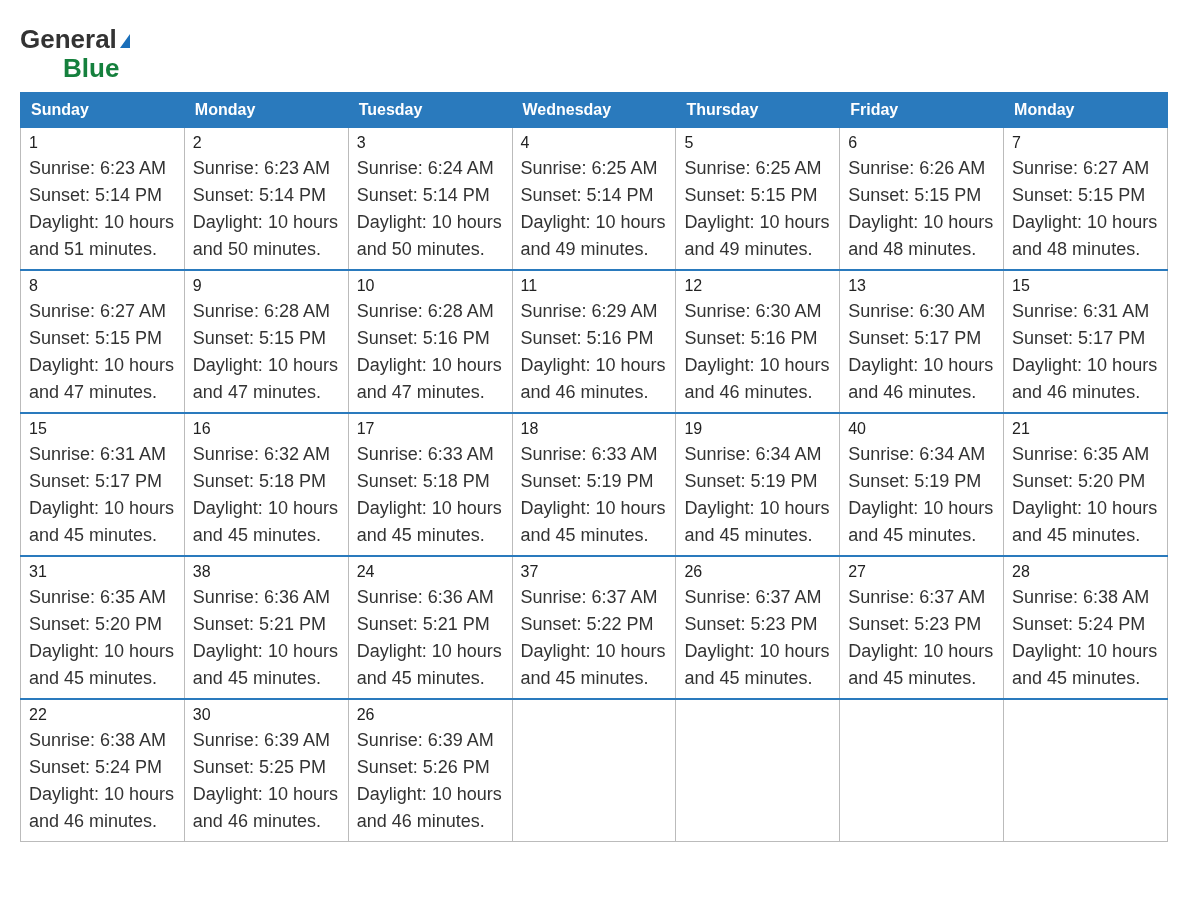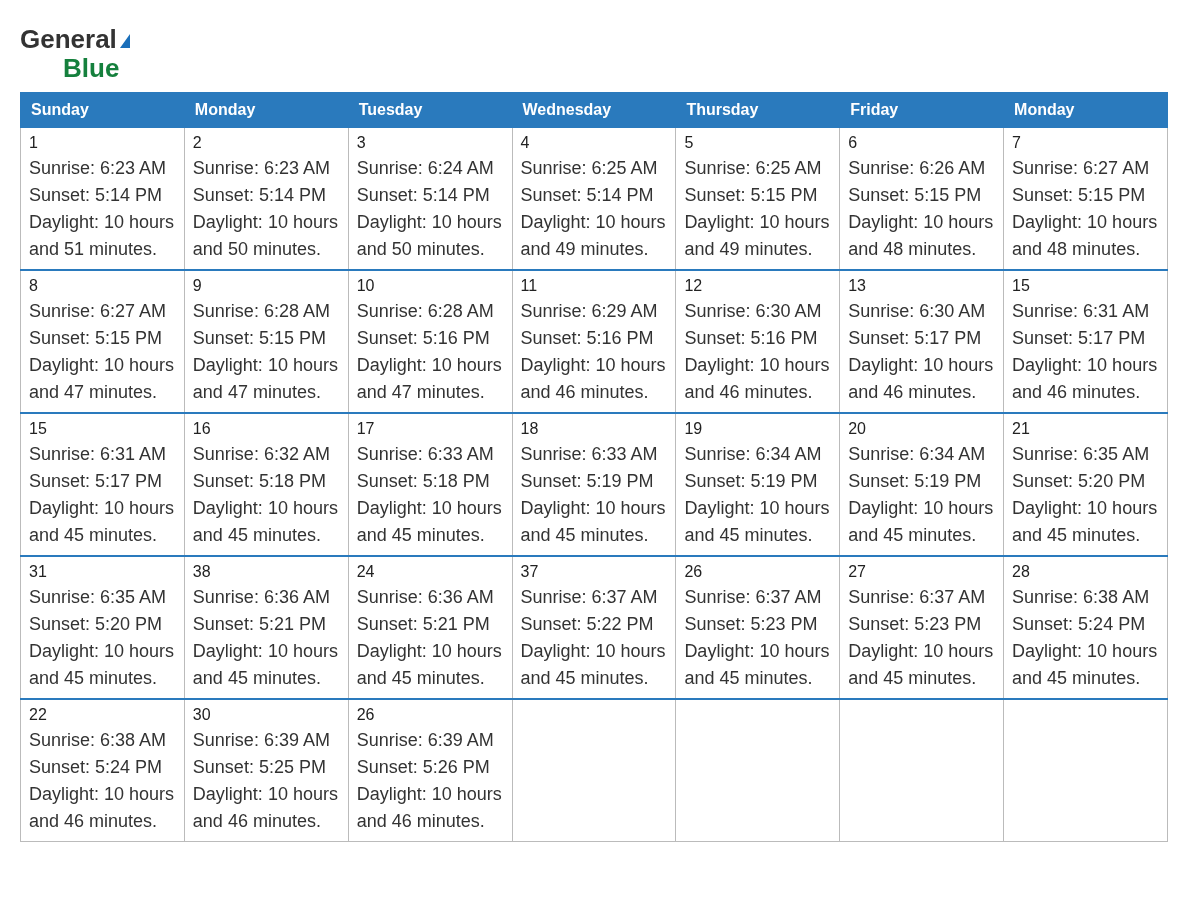--- a/index.html
+++ b/index.html
@@ -272,21 +272,21 @@
       </td>
         <td>
         <span class="day-number">19</span>
         <div class="day-info">
           Sunrise: 6:34 AM<br>
           Sunset: 5:19 PM<br>
           Daylight: 10 hours and 45 minutes.
         </div>
       </td>
         <td>
-        <span class="day-number">20</span>
+        <span class="day-number">40</span>
         <div class="day-info">
           Sunrise: 6:34 AM<br>
           Sunset: 5:19 PM<br>
           Daylight: 10 hours and 45 minutes.
         </div>
       </td>
         <td>
         <span class="day-number">21</span>
         <div class="day-info">
           Sunrise: 6:35 AM<br>

